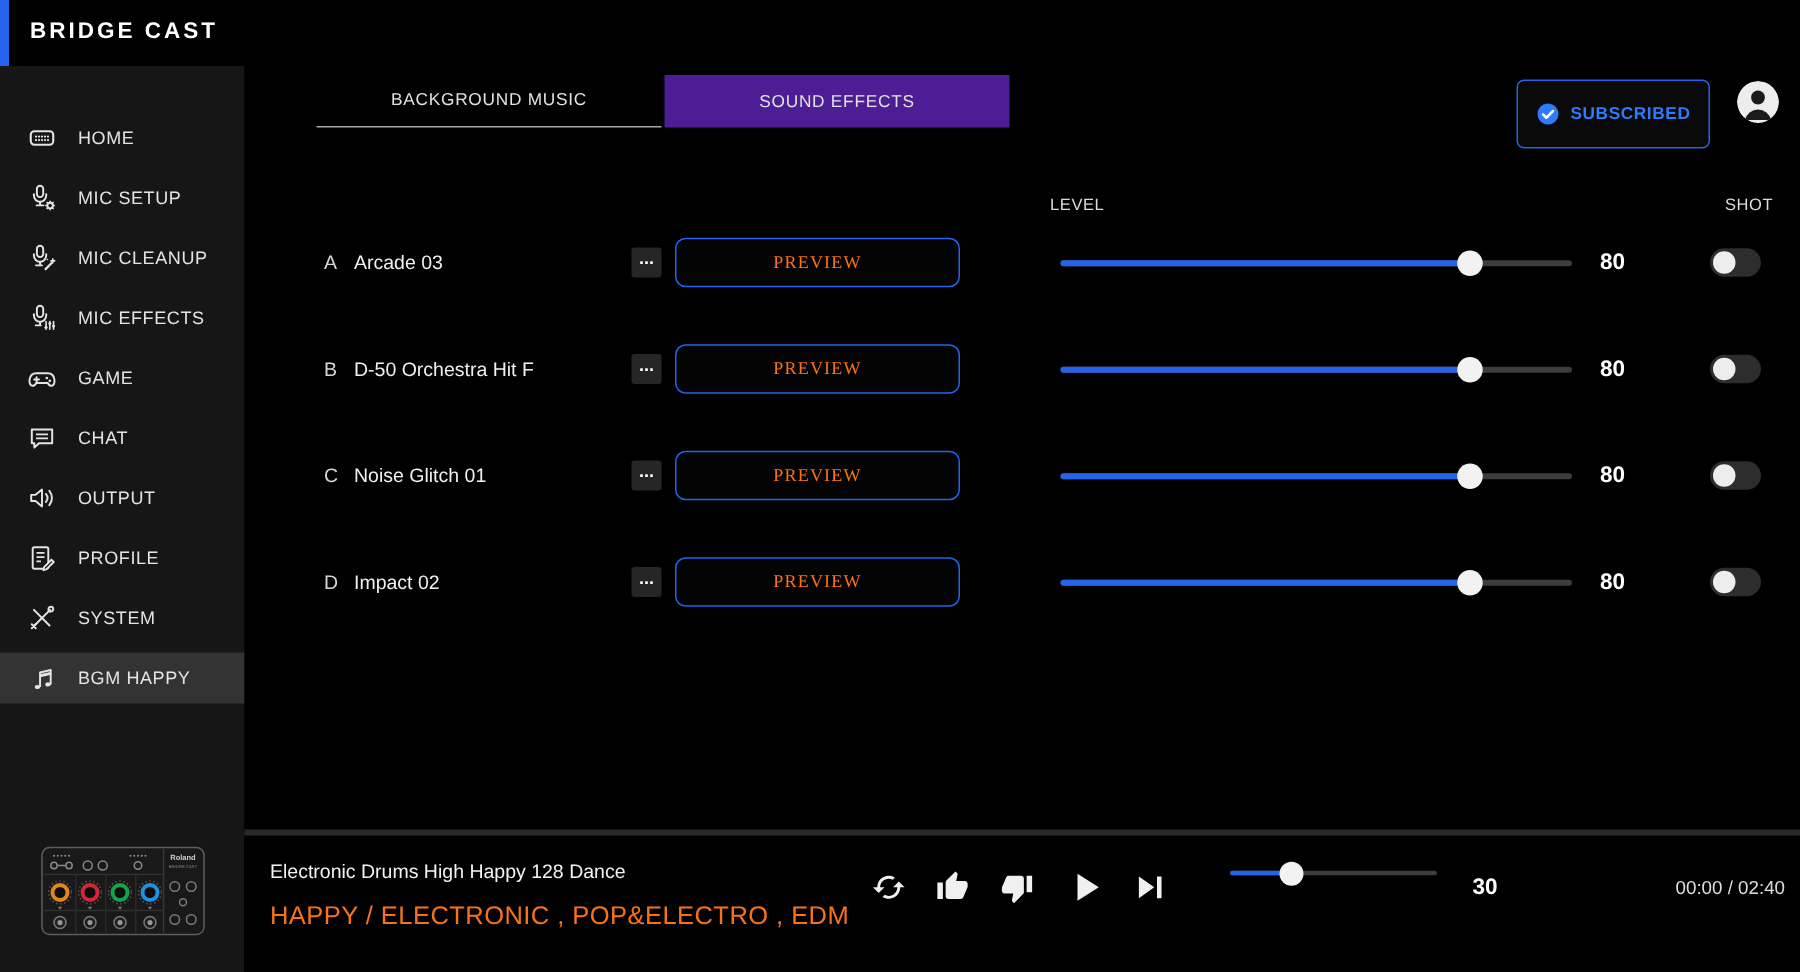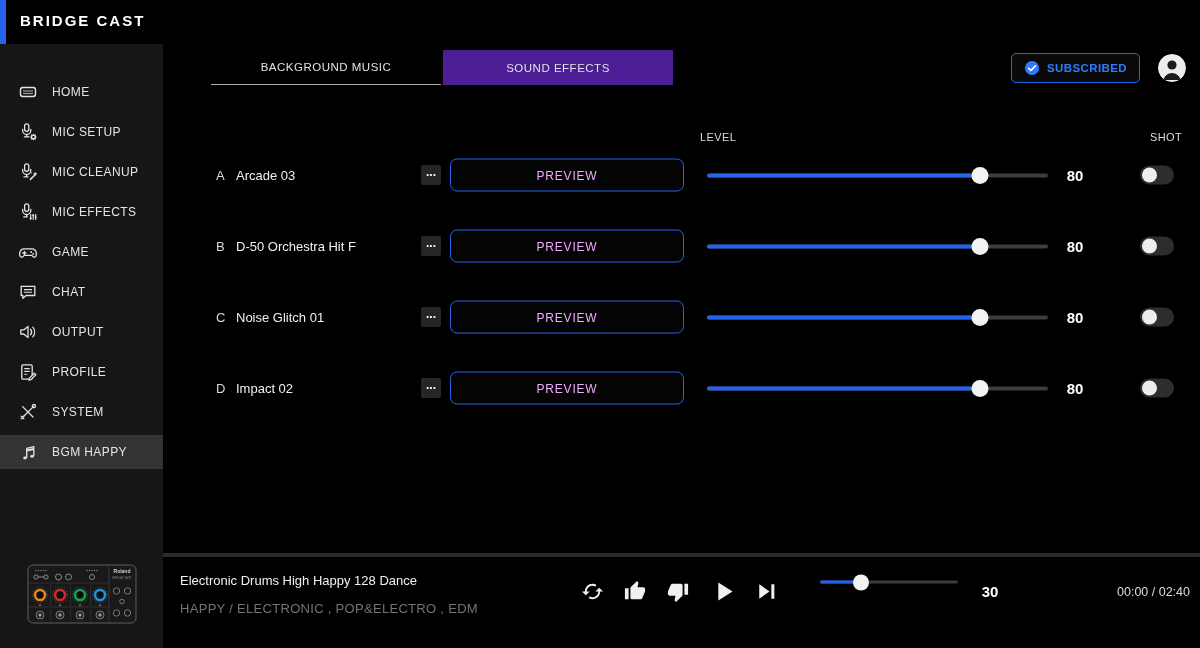--- a/index.html
+++ b/index.html
@@ -24,56 +24,56 @@
 
   
   .main { position:absolute; left:163px; top:44px; width:1037px; height:604px; background:#000; }
 
   .tab { position:absolute; top:6px; height:35px; width:230px; display:flex; align-items:center;
          justify-content:center; font-size:11.5px; letter-spacing:.5px; color:#e2e2e2; cursor:pointer; }
   .tab-bgm { left:48px; border-bottom:1px solid #a8a8a8;text-align:right; }
   .tab-sfx { left:280px; }
   .tab.active { background:#4c1d95; border-bottom:none; }
 
-  .subscribed { position:absolute; right:60px; top:9px; height:30px; padding:0 12px; display:flex;
+  .subscribed { position:absolute; right:60px; top:9px; height:46px; padding:0 12px; display:flex;
                 align-items:center; gap:7px; border:1px solid var(--accent-blue,#2563eb); border-radius:5px;
                 background:#0a0a0a; cursor:pointer; }
   .subscribed span { color:var(--subscribed-blue,#2e7bff); font-size:11.5px; font-weight:bold; letter-spacing:.4px; }
   .avatar { position:absolute; right:14px; top:10px; width:28px; height:28px; border-radius:50%;
             overflow:hidden; cursor:pointer; }
 
   .col-label { position:absolute; top:87px; font-size:11px; color:#dcdcdc; letter-spacing:.4px; }
   .col-level { left:537px;text-align:right; } .col-shot { left:975px;margin-left:12px; }
 
   .fx-row { position:absolute; left:0; width:1037px; height:36px; }
   .slot   { position:absolute; left:53px; top:50%; transform:translateY(-50%); font-size:13px; color:#d8d8d8; }
   .fx-name{ position:absolute; left:73px; top:50%; transform:translateY(-50%); font-size:13px; color:#f0f0f0; }
   .more-btn { position:absolute; left:258px; top:50%; transform:translateY(-50%); width:20px; height:20px;
               background:#262626; color:#fff; border:none; border-radius:2px; font-size:12px; line-height:8px;
               font-weight:bold; cursor:pointer; padding:0 0 6px 0; }
-  .preview-btn { position:absolute; left:287px; top:50%; transform:translateY(-50%); width:234px; height:33px;
+  .preview-btn { position:absolute; left:287px; top:50%; transform:translateY(-50%); width:190px; height:33px;
                  background:#040404; border:1.5px solid var(--accent-blue,#2563eb); border-radius:7px;
-                 color:#f0abfc; font-size:12px; letter-spacing:.8px; cursor:pointer;
-                 font-family:Liberation Sans, sans-serif; }
+                 color:#f97316; font-size:12px; letter-spacing:.8px; cursor:pointer;
+                 font-family:Liberation Serif, serif; }
   .slider { position:absolute; left:544px; top:50%; transform:translateY(-50%); width:341px; height:17px; cursor:pointer; }
   .slider-track { position:absolute; left:0; top:7px; width:100%; height:4px; border-radius:2px; background:#3d3d3d; }
   .slider-fill  { position:absolute; left:0; top:7px; height:4px; border-radius:2px; background:var(--accent-blue,#2563eb); }
   .slider-thumb { position:absolute; top:50%; width:17px; height:17px; border-radius:50%; background:#f2f2f2;
                   transform:translate(-50%,-50%); cursor:grab; }
   .level-value { position:absolute; left:895px; top:50%; transform:translateY(-50%); width:34px;
                  text-align:center; font-size:15px; font-weight:bold; color:#fff; }
   .toggle { position:absolute; left:977px; top:50%; transform:translateY(-50%); width:34px; height:19px;
             border-radius:10px; background:#2d2d2d; cursor:pointer; }
   .toggle-knob { position:absolute; left:2px; top:2px; width:15px; height:15px; border-radius:50%; background:#ededed; }
 
   
   .player { position:absolute; left:0; bottom:0; width:1037px; height:95px; background:#000;
             border-top:4px solid #2a2a2a; }
   .track-title { position:absolute; left:17px; top:16px; font-size:13px; color:#f2f2f2; }
-  .track-tags  { position:absolute; left:17px; top:44px; font-size:13px; color:#737373; letter-spacing:.3px; }
+  .track-tags  { position:absolute; left:17px; top:44px; font-size:17px; color:#f97316; letter-spacing:.3px; }
   .pbtn { position:absolute; background:none; border:none; padding:0; cursor:pointer; color:#f0f0f0; }
   .btn-repeat { left:418px; top:23px; } .btn-like { left:461px; top:23px; } .btn-dislike { left:504px; top:24px; }
   .btn-play { left:545px; top:19px; } .btn-next { left:589px; top:20px; }
   .vol-slider { position:absolute; left:657px; top:25px; width:138px; height:17px; cursor:pointer; }
   .vol-slider .slider-track, .vol-slider .slider-fill { top:7px; height:3px; }
   .vol-slider .slider-thumb { width:16px; height:16px; }
   .vol-value { position:absolute; left:810px; top:26px; width:34px; text-align:center; font-size:15px; font-weight:bold; color:#fff; }
   .time-display { position:absolute; right:10px; top:28px; font-size:12.5px; color:#dcdcdc; }
 </style>
 </head>

